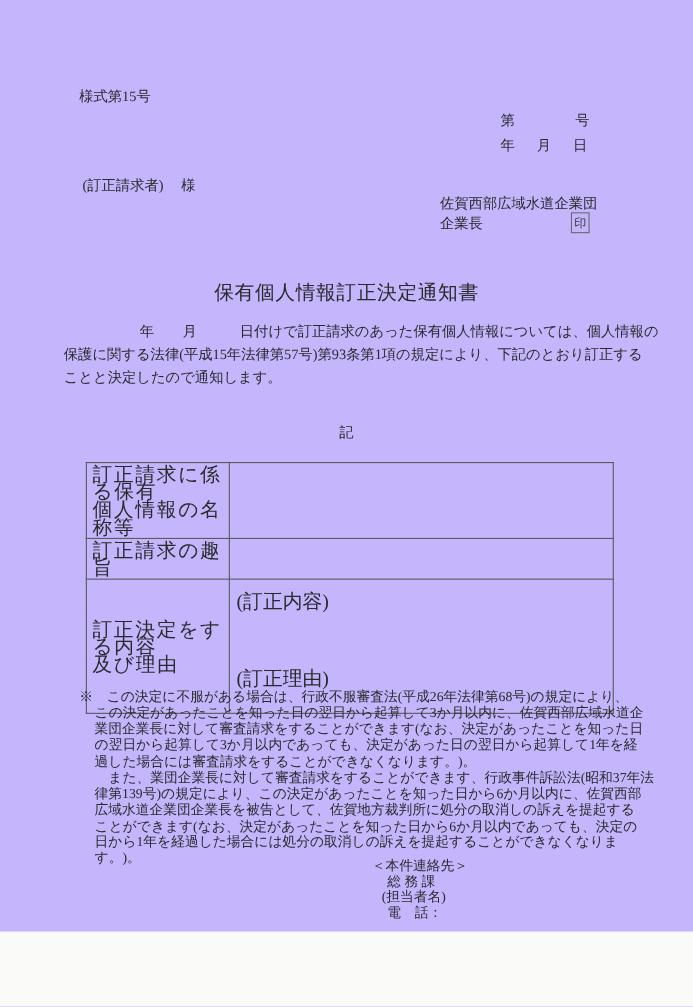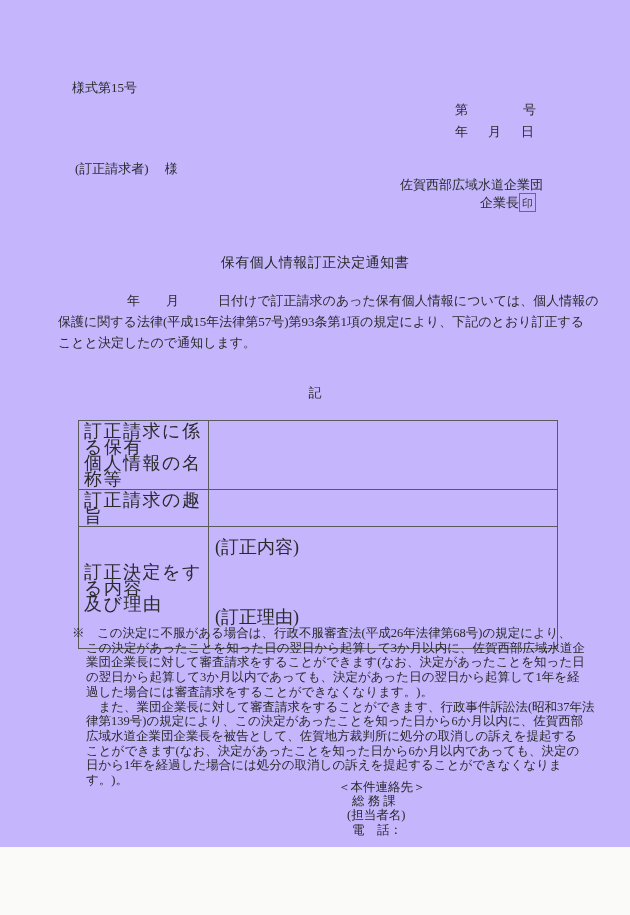--- a/index.html
+++ b/index.html
@@ -17,26 +17,26 @@
 
   .form-no   { position:absolute; left:72px;  top:79px; }
   .doc-no    { position:absolute; left:455px; top:101px; width:81px; display:flex; justify-content:space-between; }
   .date-line { position:absolute; left:455px; top:123px; width:79px; display:flex; justify-content:space-between; }
 
   .addressee { position:absolute; left:75px;  top:160px; }
   .addressee .honorific { margin-left:16px; }
 
   .sender-org  { position:absolute; left:400px; top:176px; }
   .sender-row  { position:absolute; left:400px; top:193px; width:136px;
-                 display:flex; justify-content:flex-end; align-items:center; }
+                 display:flex; justify-content:space-between; align-items:center; }
   .seal-box    { display:inline-block; width:17px; height:19px; border:1px solid #6b6b6b;
                  font-size:11px; line-height:18px; text-align:center; color:#3a3a3a; }
 
   .doc-title { position:absolute; left:0; top:254px; width:630px; text-align:center;
-               font-size:14px; font-weight:normal; letter-spacing:0.5px; }
+               font-size:18px; font-weight:normal; letter-spacing:0.5px; }
 
   .body-text { position:absolute; left:58px; top:290px; width:520px; line-height:21px; }
   .body-text .line { white-space:pre; }
   .body-text .line.first { padding-left:69px; }
 
   .ki { position:absolute; left:0; top:384px; width:630px; text-align:center; }
 
   .info-table { position:absolute; left:78px; top:420px; border-collapse:collapse; table-layout:fixed; }
   .info-table td { border:1px solid #5a5a5a; vertical-align:middle; font-size:18px; }
   .info-table .c-label { width:130px; padding:2px 5px; letter-spacing:1.5px;

